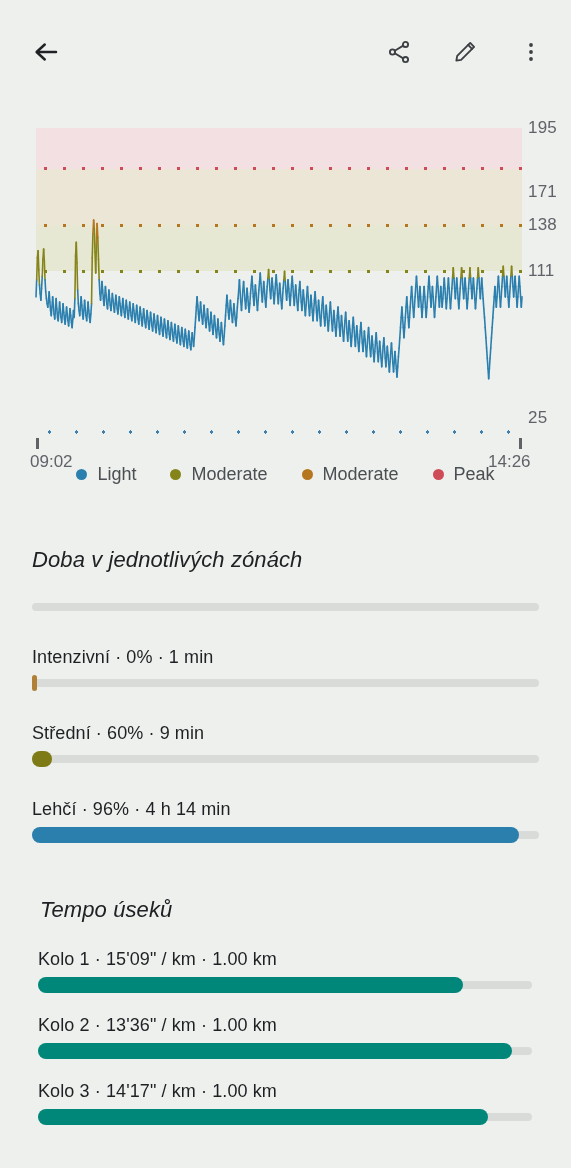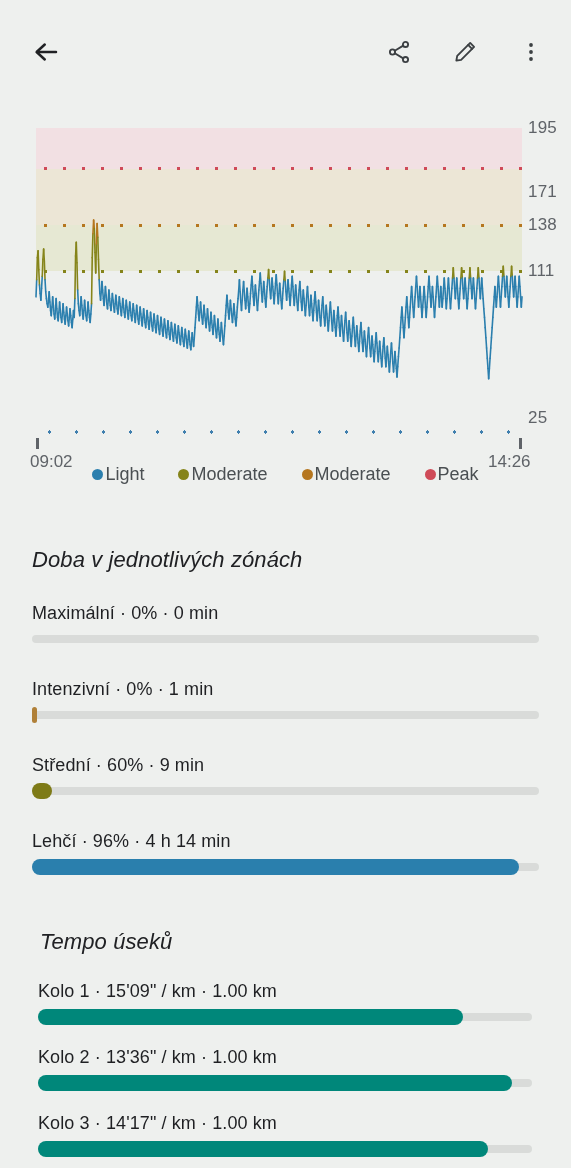--- a/index.html
+++ b/index.html
@@ -110,21 +110,21 @@
   .legend {
     display: flex;
     justify-content: center;
     align-items: center;
     gap: 34px;
     margin-top: 16px;
   }
   .legend-item {
     display: flex;
     align-items: center;
-    gap: 2px;
+    gap: 10px;
     font-size: 18px;
     color: #4a4f52;
   }
   .legend-dot {
     width: 11px;
     height: 11px;
     border-radius: 50%;
     display: block;
   }
 
@@ -955,21 +955,20 @@
     </div>
     <div class="legend-item">
       <span class="legend-dot" style="background: rgb(207, 75, 88);"></span>
       <span>Peak</span>
     </div>
   </div>
 
 <div class="section-title">Doba v jednotlivých zónách</div>
 <div id="zone-rows">
     <div class="row zone-row">
-      <div class="row-label">Maximální · 0% · 0 min</div>
       <div class="track"></div>
     </div>
     <div class="row zone-row">
       <div class="row-label">Intenzivní · 0% · 1 min</div>
       <div class="track">
         <div class="fill thick" style="width: 1%; background: rgb(176, 128, 56);"></div>
       </div>
     </div>
     <div class="row zone-row">
       <div class="row-label">Střední · 60% · 9 min</div>

